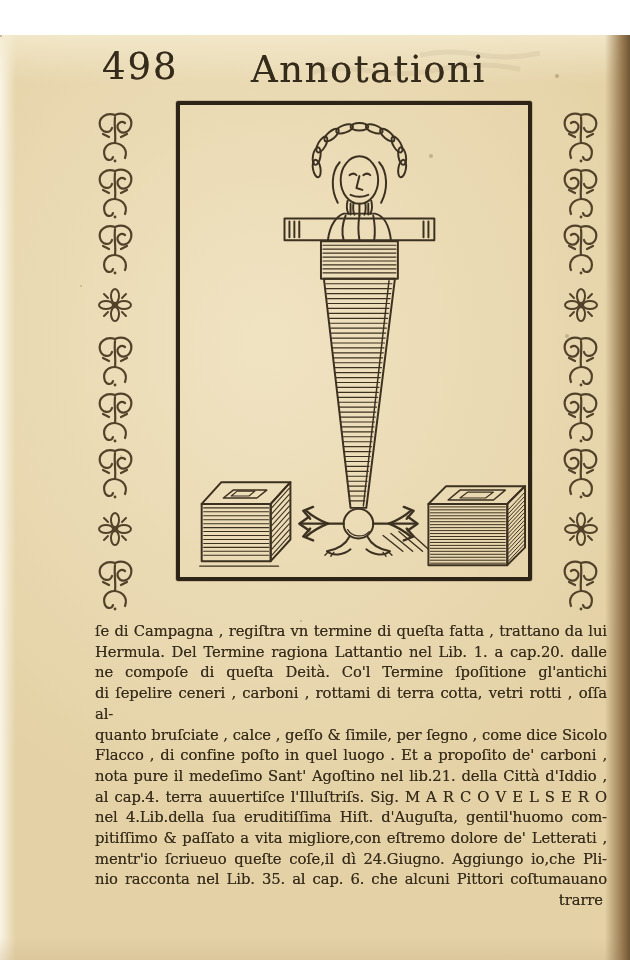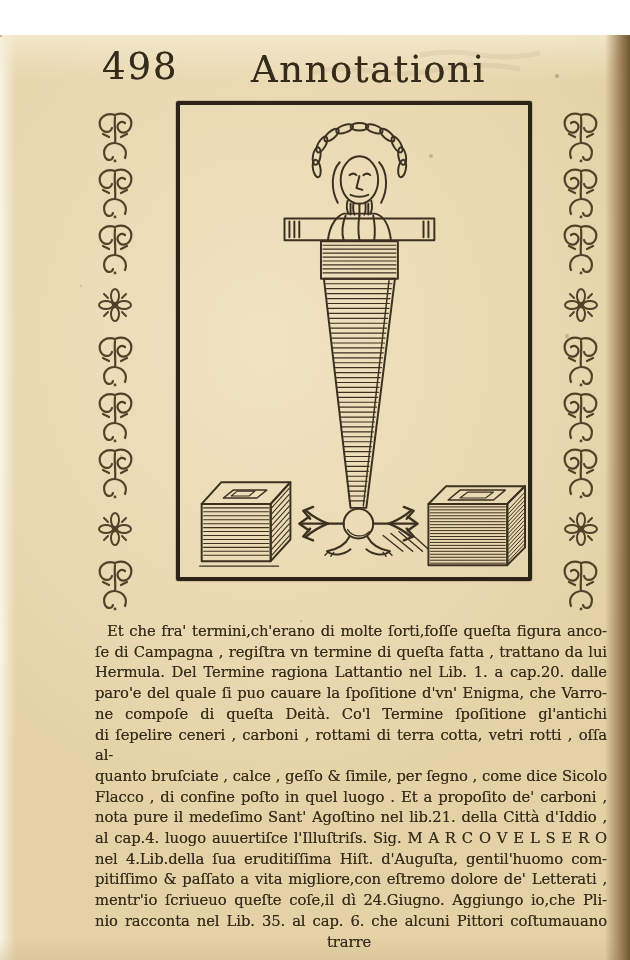--- a/index.html
+++ b/index.html
@@ -21,21 +21,21 @@
     border:4.5px solid #2d2417;box-sizing:border-box;border-radius:2px;
     box-shadow:0 0 0 .5px rgba(45,36,23,.35);}
   .frame svg{display:block;width:100%;height:100%;}
   .fleur-col{position:absolute;top:74px;width:46px;height:504px;}
   .fleur-left{left:92px;}
   .fleur-right{left:558px;transform:scaleX(-1);}
   .textblock{position:absolute;left:95px;top:586px;width:512px;
     font-size:14.8px;line-height:20.7px;letter-spacing:-.1px;}
   .tline{text-align:justify;text-align-last:justify;}
   .tline.first{text-indent:12px;}
-  .catchword{text-align:center;padding-right:4px;}
+  .catchword{text-align:right;padding-right:4px;}
   .bottom-edge{position:absolute;left:0;right:0;bottom:0;height:8px;
     background:linear-gradient(180deg,#c4c2b8 0,#8a887e 2px,#1e1d1a 3px,#14130f 100%);}
   .bl-patch{position:absolute;left:0;bottom:8px;width:160px;height:26px;opacity:.55;
     background:linear-gradient(90deg,rgba(229,227,218,.9),rgba(229,227,218,0));}
   .specks{position:absolute;left:0;top:0;width:2px;height:2px;border-radius:50%;
     background:rgba(92,72,42,.4);
     box-shadow:430px 120px 0 1px rgba(92,72,42,.28),
       556px 40px 0 1px rgba(92,72,42,.3),
       120px 420px 0 0 rgba(92,72,42,.3),
       566px 300px 0 1px rgba(92,72,42,.25),
@@ -298,30 +298,28 @@
 
         <g id="shadow" stroke-width="1.4">
           <path d="M206 436 L226 452 M214 434 L236 452 M222 432 L246 452 M232 432 L252 450"></path>
         </g>
       </g>
     </svg>
   </div>
 
   
   <div class="textblock ink">
-    <div class="tline first">Et che fra' termini,ch'erano di molte ſorti,foſſe queſta figura anco-</div>
     <div class="tline">ſe di Campagna , regiſtra vn termine di queſta fatta , trattano da lui</div>
     <div class="tline">Hermula.  Del Termine ragiona Lattantio nel Lib. 1. a cap.20. dalle</div>
-    <div class="tline">paro'e del quale ſi puo cauare la ſpoſitione d'vn' Enigma, che Varro-</div>
     <div class="tline">ne compoſe di queſta Deità.   Co'l Termine ſpoſitione gl'antichi</div>
     <div class="tline">di ſepelire ceneri , carboni , rottami di terra cotta, vetri rotti , oſſa al-</div>
     <div class="tline">quanto bruſciate , calce , geſſo &amp; ſimile, per ſegno , come dice Sicolo</div>
     <div class="tline">Flacco , di confine poſto  in quel luogo .  Et a propoſito de' carboni ,</div>
     <div class="tline">nota pure il medeſimo Sant' Agoſtino nel lib.21. della Città d'Iddio ,</div>
-    <div class="tline">al cap.4. luogo auuertiſce l'Illuſtriſs. Sig. M A R C O  V E L S E R O</div>
+    <div class="tline">al cap.4. terra auuertiſce l'Illuſtriſs. Sig. M A R C O  V E L S E R O</div>
     <div class="tline">nel 4.Lib.della ſua eruditiſſima Hiſt. d'Auguſta, gentil'huomo com-</div>
     <div class="tline">pitiſſimo &amp; paſſato a vita migliore,con eſtremo dolore de' Letterati ,</div>
     <div class="tline">mentr'io ſcriueuo queſte coſe,il dì 24.Giugno.  Aggiungo io,che Pli-</div>
     <div class="tline">nio racconta nel Lib. 35. al cap. 6.  che alcuni Pittori coſtumauano</div>
     <div class="catchword">trarre</div>
   </div>
 
   <div class="specks"></div>
   <div class="bl-patch"></div>
   <div class="bottom-edge"></div>

